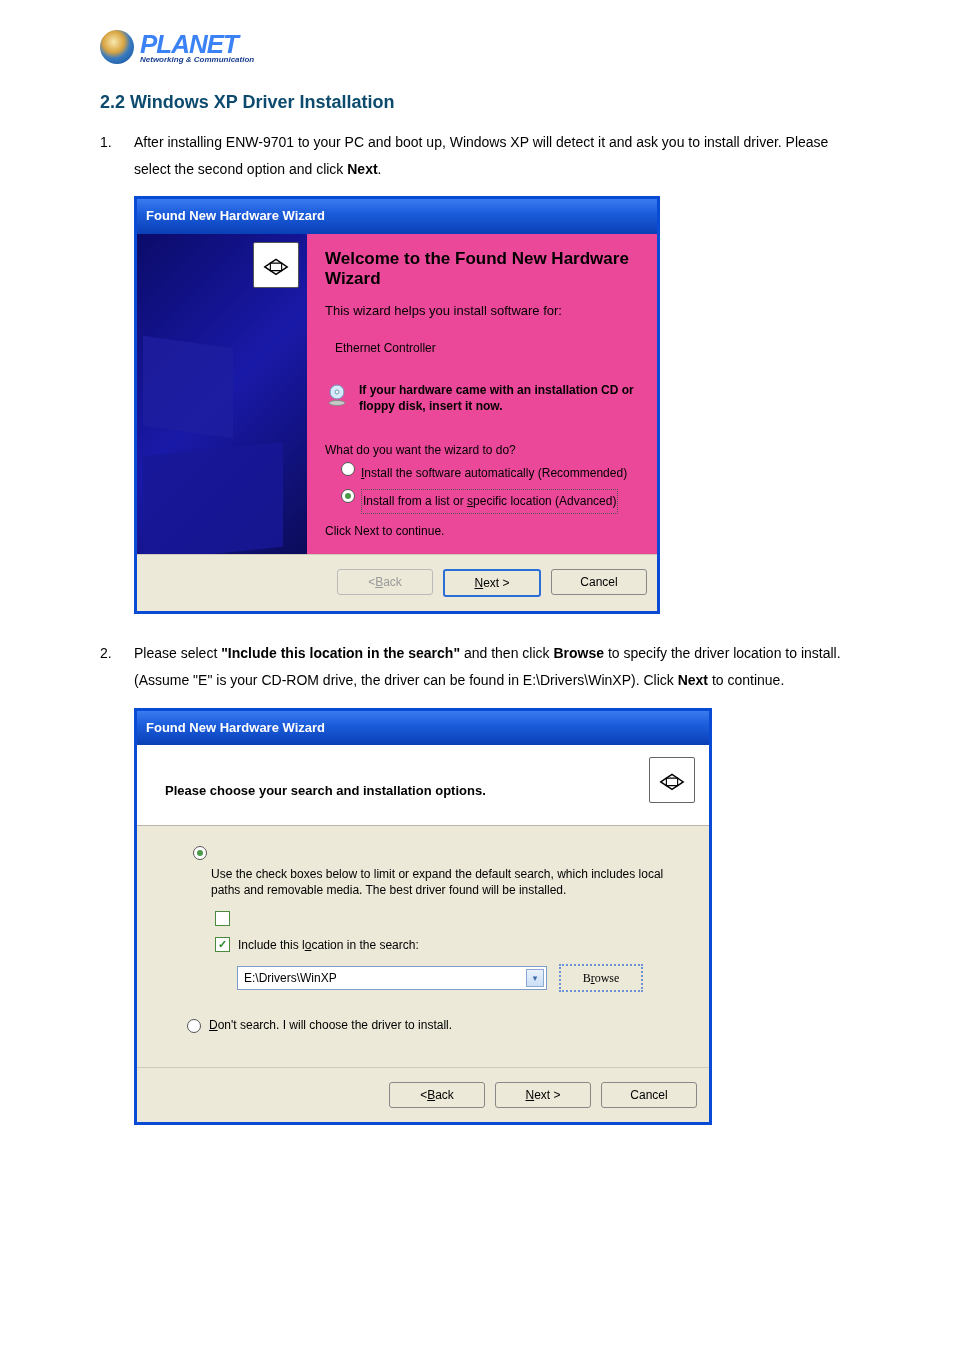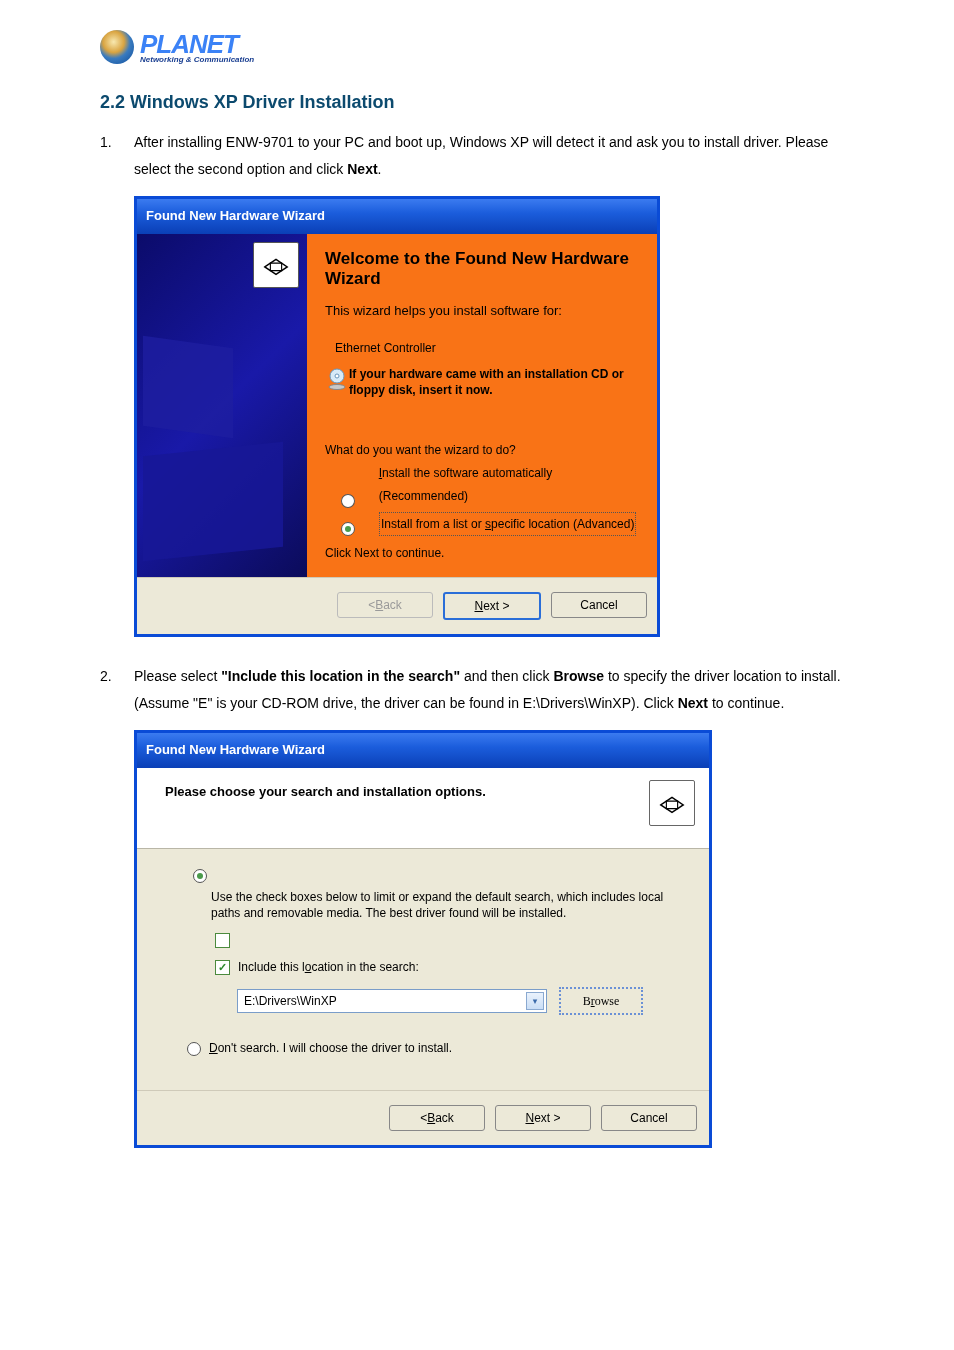--- a/index.html
+++ b/index.html
@@ -16,41 +16,41 @@
 .step-text .bold-inline{font-weight:bold}
 
 .wiz{margin-top:14px;border:3px solid #0a4bd6;background:#ece9d8;font-family:Tahoma,Arial,sans-serif;font-size:12px;color:#000;width:520px}
 .wiz-title{background:linear-gradient(to bottom,#3b7bf0 0%,#1b5ddc 40%,#0a3fb6 100%);color:#fff;font-weight:bold;padding:5px 9px;font-size:13px}
 .wiz1-body{display:flex;background:#fff}
 .wiz1-left{width:170px;background:linear-gradient(135deg,#0b0b6a 0%,#1919a8 50%,#0b0b5a 100%);position:relative;flex-shrink:0;overflow:hidden}
 .wiz1-left-overlay1{position:absolute;left:6px;top:108px;width:90px;height:90px;background:rgba(30,30,160,0.8);transform:skewY(8deg)}
 .wiz1-left-overlay2{position:absolute;left:6px;top:215px;width:140px;height:105px;background:rgba(24,24,150,0.85);transform:skewY(-6deg)}
 .wiz1-left-ico{position:absolute;right:8px;top:8px;width:44px;height:44px;background:#fff;border:1px solid #555;border-radius:2px;display:flex;align-items:center;justify-content:center}
 .wiz1-left-ico svg{width:30px;height:30px}
-.wiz1-right{flex:1;padding:15px 18px 12px 18px;background:#f97316}
+.wiz1-right{flex:1;padding:15px 18px 12px 18px;background:#ec4899}
 .wiz1-right h2{font:bold 17px Tahoma,Arial,sans-serif;margin:0 0 10px 0}
 .wiz1-right .sub{font-size:13px;margin-bottom:13px}
-.wiz1-right .device{font-size:12px;margin:4px 0 8px 10px}
-.cd-row{display:flex;align-items:flex-start;gap:0;margin-bottom:40px}
+.wiz1-right .device{font-size:12px;margin:4px 0 24px 10px}
+.cd-row{display:flex;align-items:flex-start;gap:10px;margin-bottom:24px}
 .cd-icon{width:24px;flex-shrink:0}
 .cd-text{font-weight:bold;font-size:12px;line-height:1.3}
 .q{}
-.radio-row{display:flex;align-items:flex-end;gap:24px;margin-left:16px;margin-bottom:4px}
+.radio-row{display:flex;align-items:flex-start;gap:6px;margin-left:16px;margin-bottom:4px}
 .radio-outer{width:12px;height:12px;border:1px solid #555;border-radius:50%;display:flex;align-items:center;justify-content:center;background:#fff}
 .radio-outer.sel::after{content:"";width:6px;height:6px;border-radius:50%;background:#4a9a4a}
 .radio-lbl.boxed{border:1px dotted #555;padding:0 1px}
 .continue-note{margin-top:6px}
 .wiz-footer{background:#ece9d8;padding:14px 10px 14px 10px;display:flex;justify-content:flex-end;gap:10px;border-top:1px solid #cfcab9}
 .wiz-btn{min-width:78px;height:24px;background:#ece9d8;border:1px solid #888;border-radius:3px;font:12px Tahoma,Arial,sans-serif;cursor:pointer;padding:0 8px;display:flex;align-items:center;justify-content:center}
 .wiz-btn.disabled{color:#9a9a9a;border-color:#bbb;cursor:default}
 .wiz-btn.default{border:2px solid #2a6ed8}
 .wiz-btn .ul{text-decoration:underline}
 
 .wiz2{margin-top:14px;border:3px solid #0a4bd6;background:#ece9d8;font-family:Tahoma,Arial,sans-serif;font-size:12px;width:572px}
-.wiz2-header{background:#fff;border-bottom:1px solid #b9b6a7;padding:12px 14px 22px 28px;display:flex;justify-content:space-between;align-items:flex-start}
+.wiz2-header{background:#fff;border-bottom:1px solid #b9b6a7;padding:12px 14px 22px 28px;display:flex;justify-content:space-between;align-items:flex-end}
 .wiz2-header-title{font-weight:bold;font-size:13px}
 .wiz2-header-ico{width:44px;height:44px;background:#fff;border:1px solid #666;border-radius:2px;display:flex;align-items:center;justify-content:center}
 .wiz2-header-ico svg{width:30px;height:30px}
 .wiz2-body{padding:20px 28px 24px 56px}
 .chk{width:13px;height:13px;border:1px solid #4b8a3d;background:#fff;display:inline-flex;align-items:center;justify-content:center;flex-shrink:0}
 .chk.checked::after{content:"✓";color:#2e8a2e;font-size:11px;font-weight:bold;line-height:1}
 .chk-row{display:flex;align-items:center;gap:8px;margin-left:22px;margin-bottom:8px}
 .desc{margin:6px 0 12px 18px;line-height:1.35}
 .combo-row{display:flex;gap:12px;margin-left:44px;margin-top:4px;margin-bottom:22px;align-items:center}
 .combo{flex:0 0 300px;height:22px;border:1px solid #7a9dc9;background:#fff;display:flex;align-items:center;justify-content:space-between;padding:0 2px 0 6px}

